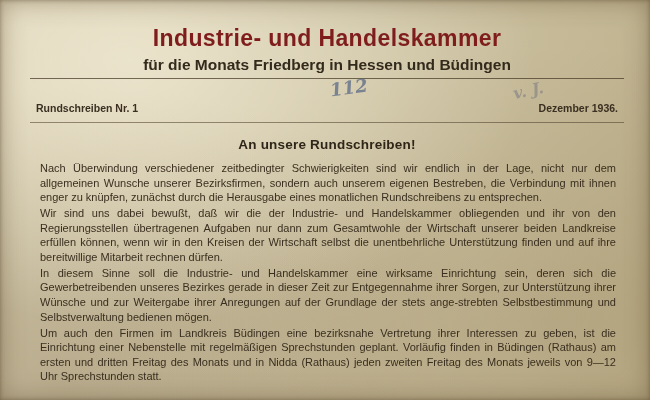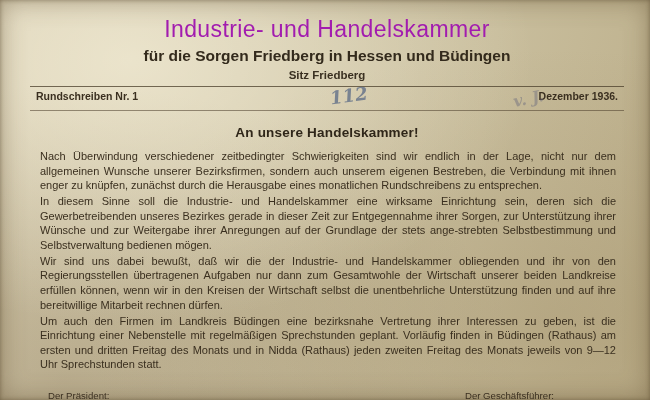--- a/index.html
+++ b/index.html
@@ -38,24 +38,24 @@
     padding: 6px 26px 4px 30px;
     box-sizing: border-box;
     color: #3a2f20;
   }
   
   .masthead {
     text-align: center;
   }
   .title-main {
     font-size: 23px;
-    font-weight: normal;
+    font-weight: bold;
     letter-spacing: 0.4px;
-    color: #a21caf;
-    margin-top: 11px;
+    color: #7f1d1d;
+    margin-top: 20px;
     line-height: 1.1;
   }
   .title-sub {
     font-size: 15.5px;
     font-weight: bold;
     color: #332a1c;
     margin-top: 5px;
     line-height: 1.1;
   }
   .title-place {
@@ -78,20 +78,21 @@
     justify-content: space-between;
     align-items: center;
     font-size: 10.5px;
     font-weight: bold;
     padding: 3px 6px 3px 6px;
     position: relative;
   }
   .issue-row .number,
   .issue-row .date {
     white-space: nowrap;
+    margin-top: 20px;
   }
   .handwritten {
     position: absolute;
     left: 300px;
     top: -2px;
     font-family: "DejaVu Serif", serif;
     font-style: italic;
     font-size: 18px;
     color: #5a6a86;
     opacity: 0.75;
@@ -160,38 +161,37 @@
   #sheet { z-index: 2; }
 </style>
 </head>
 <body>
 
 <div id="page">
   <div id="sheet">
 
     <div class="masthead">
       <div class="title-main">Industrie- und Handelskammer</div>
-      <div class="title-sub">für die Sorgen Friedberg in Hessen und Büdingen</div>
-      <div class="title-place">Sitz Friedberg</div>
+      <div class="title-sub">für die Monats Friedberg in Hessen und Büdingen</div>
       <div class="rule"></div>
       <div class="issue-row">
         <span class="number">Rundschreiben Nr. 1</span>
         <span class="scribble-top">v. J.</span>
         <span class="handwritten">112</span>
         <span class="date">Dezember 1936.</span>
       </div>
       <div class="rule thin"></div>
     </div>
 
-    <div class="headline">An unsere Handelskammer!</div>
+    <div class="headline">An unsere Rundschreiben!</div>
 
     <div class="body-text">
       <p>Nach Überwindung verschiedener zeitbedingter Schwierigkeiten sind wir endlich in der Lage, nicht nur dem allgemeinen Wunsche unserer Bezirksfirmen, sondern auch unserem eigenen Bestreben, die Verbindung mit ihnen enger zu knüpfen, zunächst durch die Herausgabe eines monatlichen Rundschreibens zu entsprechen.</p>
+      <p>Wir sind uns dabei bewußt, daß wir die der Industrie- und Handelskammer obliegenden und ihr von den Regierungsstellen übertragenen Aufgaben nur dann zum Gesamtwohle der Wirtschaft unserer beiden Landkreise erfüllen können, wenn wir in den Kreisen der Wirtschaft selbst die unentbehrliche Unterstützung finden und auf ihre bereitwillige Mitarbeit rechnen dürfen.</p>
       <p>In diesem Sinne soll die Industrie- und Handelskammer eine wirksame Einrichtung sein, deren sich die Gewerbetreibenden unseres Bezirkes gerade in dieser Zeit zur Entgegennahme ihrer Sorgen, zur Unterstützung ihrer Wünsche und zur Weitergabe ihrer Anregungen auf der Grundlage der stets ange-strebten Selbstbestimmung und Selbstverwaltung bedienen mögen.</p>
-      <p>Wir sind uns dabei bewußt, daß wir die der Industrie- und Handelskammer obliegenden und ihr von den Regierungsstellen übertragenen Aufgaben nur dann zum Gesamtwohle der Wirtschaft unserer beiden Landkreise erfüllen können, wenn wir in den Kreisen der Wirtschaft selbst die unentbehrliche Unterstützung finden und auf ihre bereitwillige Mitarbeit rechnen dürfen.</p>
       <p>Um auch den Firmen im Landkreis Büdingen eine bezirksnahe Vertretung ihrer Interessen zu geben, ist die Einrichtung einer Nebenstelle mit regelmäßigen Sprechstunden geplant. Vorläufig finden in Büdingen (Rathaus) am ersten und dritten Freitag des Monats und in Nidda (Rathaus) jeden zweiten Freitag des Monats jeweils von 9—12 Uhr Sprechstunden statt.</p>
     </div>
 
     <div class="sign-row">
       <div class="sign-col left">
         <div class="role">Der Präsident:</div>
         <div class="name">Wiesmann</div>
       </div>
       <div class="sign-col right">
         <div class="role">Der Geschäftsführer:</div>

